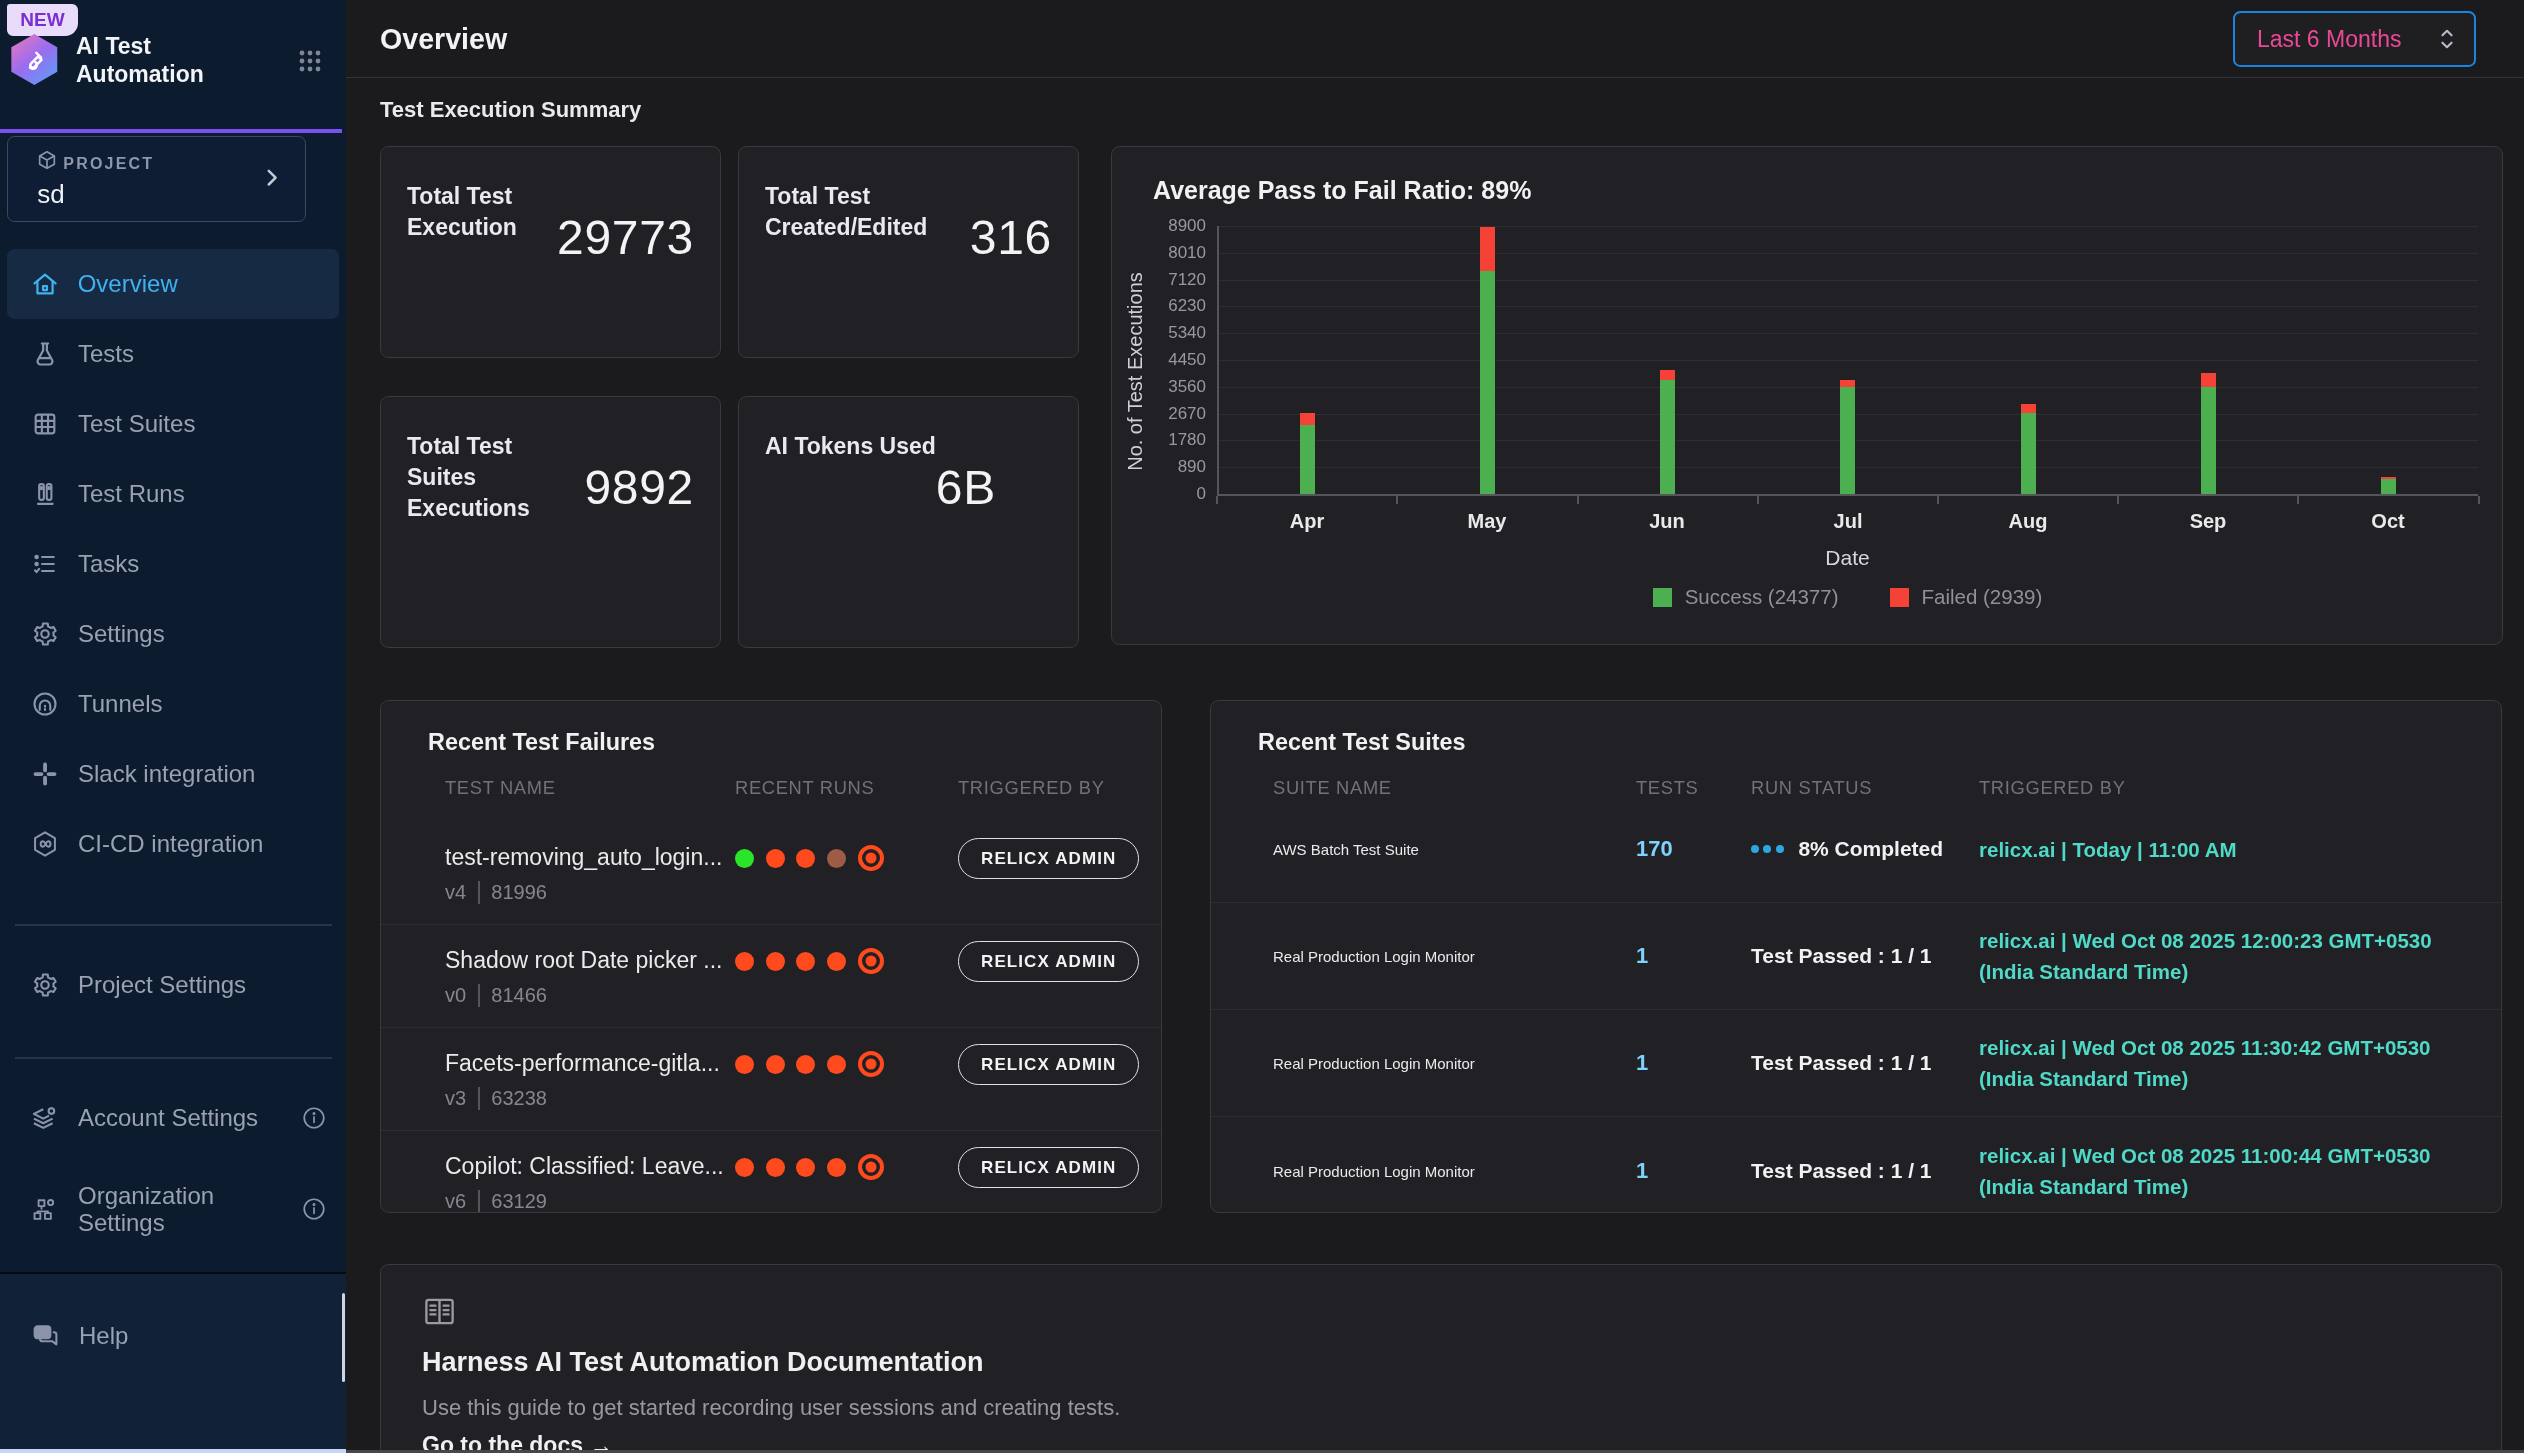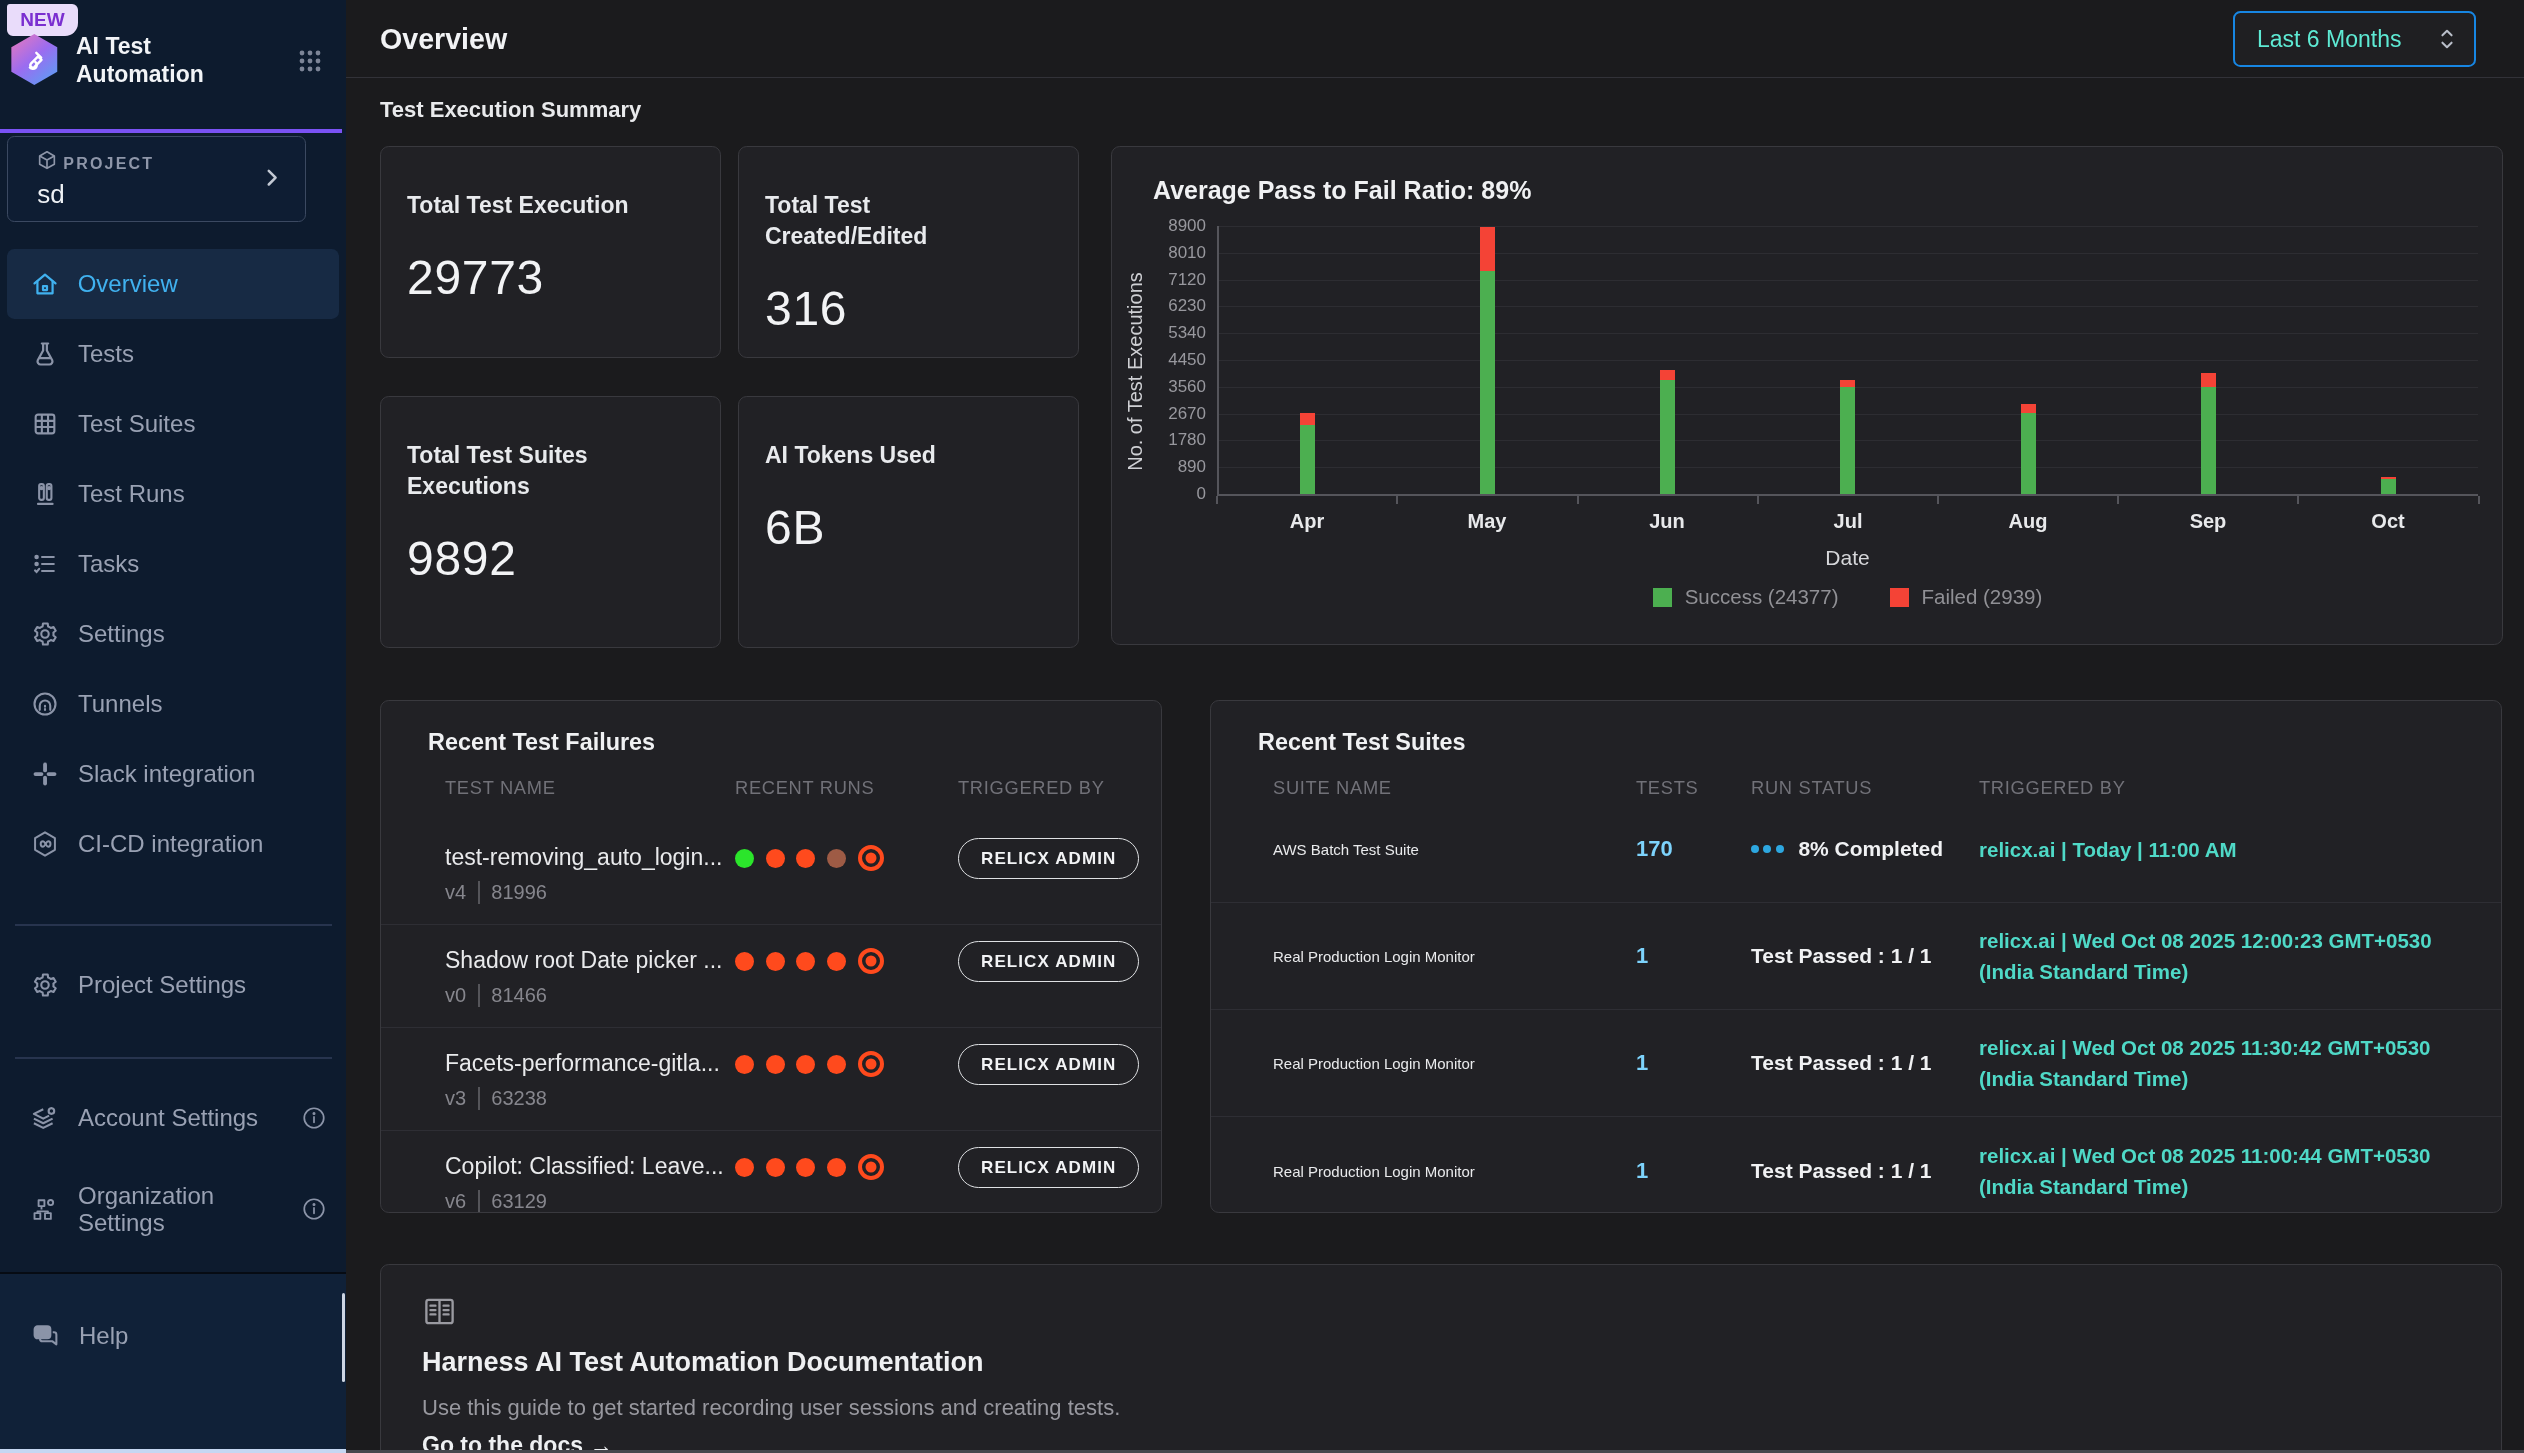--- a/index.html
+++ b/index.html
@@ -52,27 +52,27 @@
   .sb-bottom-strip { position:absolute; left:0; bottom:0; width:346px; height:4.4px; background:#c5d7f2; }
 
   
   #main { position:absolute; left:346px; top:0; width:2178px; height:1453px; background:#1b1b1d; }
   #header { position:absolute; left:0; top:0; width:2178px; height:78px;
     border-bottom:1.5px solid #323238; }
   .page-title { position:absolute; left:34px; top:23.4px; color:#f2f3f5; font-size:28.6px; font-weight:bold; }
   .range-select { position:absolute; right:48px; top:11px; width:243px; height:56px;
     border:2.2px solid #1786e3; border-radius:7.3px; background:#1f1f22; cursor:pointer;
     display:flex; align-items:center; }
-  .range-select .val { margin-left:22px; color:#5eead4; font-size:23px; }
+  .range-select .val { margin-left:22px; color:#ec4899; font-size:23px; }
   .range-select .chev { position:absolute; right:16px; color:#b9bec9; display:flex; }
 
   .section-title { position:absolute; left:34px; top:97px; color:#e9eaec; font-size:22px; font-weight:bold; }
 
   .card { position:absolute; background:#212125; border:1.5px solid #39393e; border-radius:8.8px; }
-  .stat-card { padding:43px 26px; display:flex; flex-direction:column; }
+  .stat-card { padding:34px 26px; display:flex; flex-direction:row; }
   .stat-label { color:#e8eaed; font-size:23px; font-weight:bold; line-height:31px; max-width:249px; }
   .stat-value { color:#f2f3f5; font-size:48px; margin-top:29px; letter-spacing:0.7px; }
   #card-a { left:34px;  top:146px; width:341px; height:212px; }
   #card-b { left:392px; top:146px; width:341px; height:212px; }
   #card-c { left:34px;  top:396px; width:341px; height:252px; }
   #card-d { left:392px; top:396px; width:341px; height:252px; }
 
   
   #chart-card { left:765px; top:146px; width:1392px; height:499px; }
   .chart-title { position:absolute; left:41px; top:29px; color:#f0f1f3; font-size:25px; font-weight:bold; }

